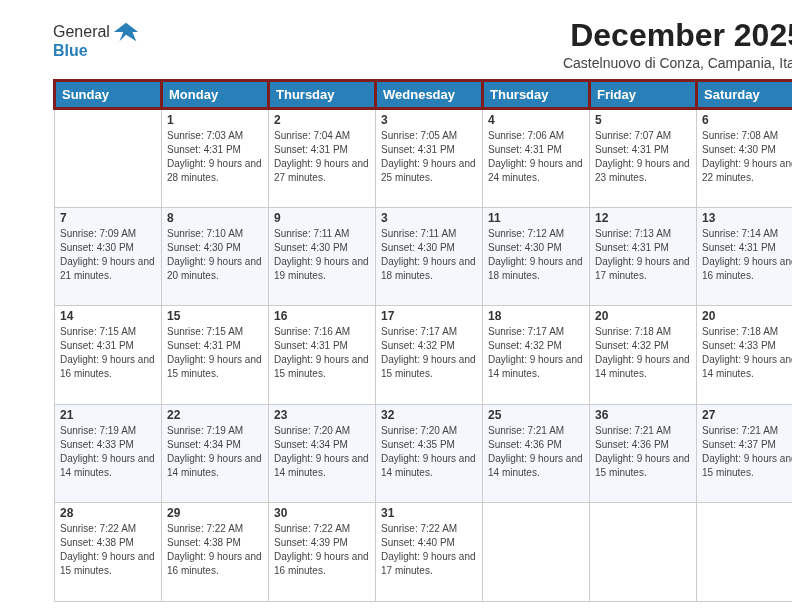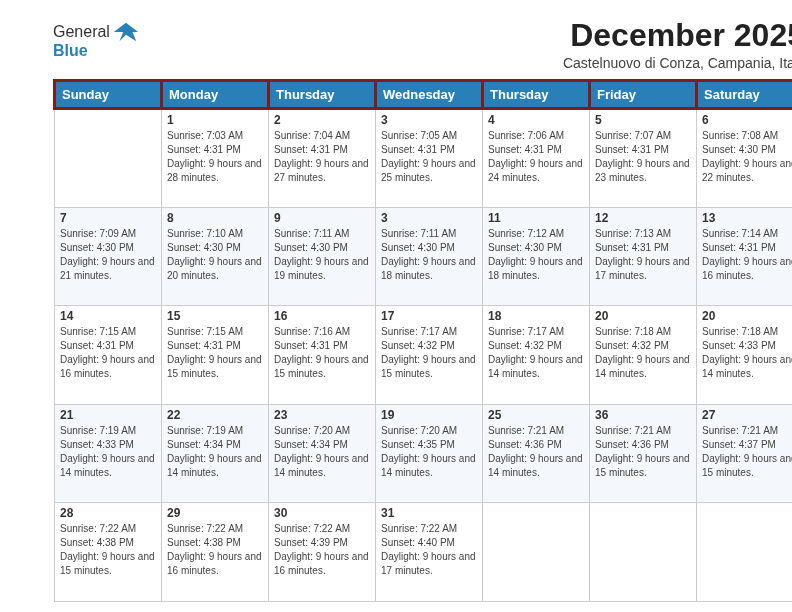--- a/index.html
+++ b/index.html
@@ -223,21 +223,21 @@
           </td>
           <td>
             <span class="day-number">22</span>
             <div class="day-info">Sunrise: 7:19 AM<br>Sunset: 4:34 PM<br>Daylight: 9 hours and 14 minutes.</div>
           </td>
           <td>
             <span class="day-number">23</span>
             <div class="day-info">Sunrise: 7:20 AM<br>Sunset: 4:34 PM<br>Daylight: 9 hours and 14 minutes.</div>
           </td>
           <td>
-            <span class="day-number">19</span>
+            <span class="day-number">32</span>
             <div class="day-info">Sunrise: 7:20 AM<br>Sunset: 4:35 PM<br>Daylight: 9 hours and 14 minutes.</div>
           </td>
           <td>
             <span class="day-number">25</span>
             <div class="day-info">Sunrise: 7:21 AM<br>Sunset: 4:36 PM<br>Daylight: 9 hours and 14 minutes.</div>
           </td>
           <td>
             <span class="day-number">36</span>
             <div class="day-info">Sunrise: 7:21 AM<br>Sunset: 4:36 PM<br>Daylight: 9 hours and 15 minutes.</div>
           </td>

